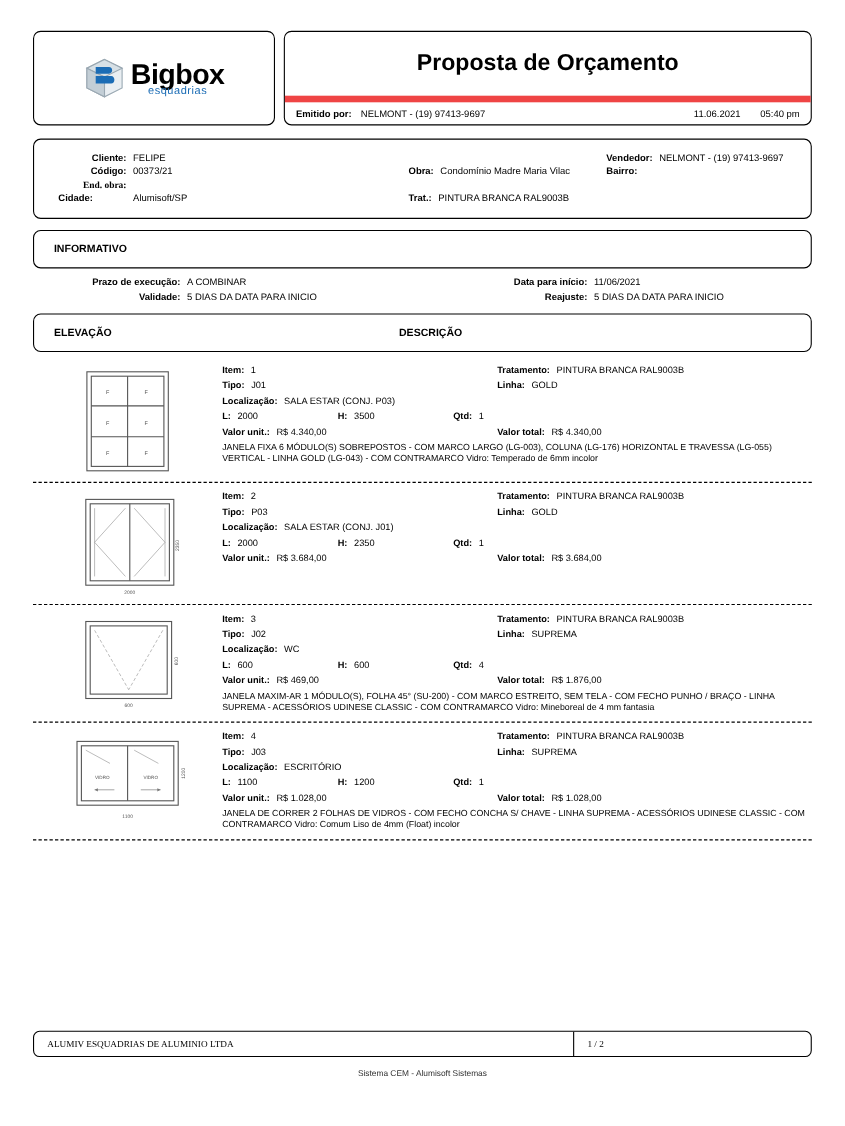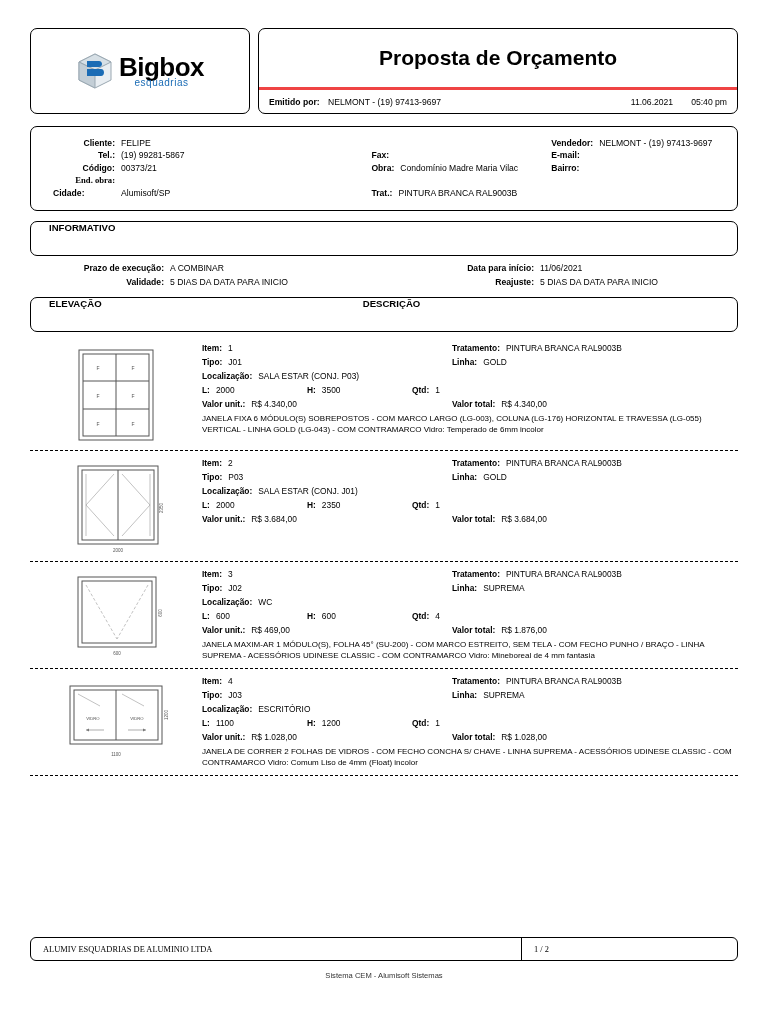--- a/index.html
+++ b/index.html
@@ -55,21 +55,21 @@
   }
   .title-main {
     flex: 1;
     display: flex;
     align-items: center;
     justify-content: center;
     font-size: 21px;
     font-weight: bold;
   }
   .title-foot {
-    border-top: 3px solid #ef4444;
+    border-top: 6px solid #ef4444;
     height: 26px;
     display: flex;
     align-items: center;
     justify-content: space-between;
     padding: 0 10px;
     font-size: 8.6px;
   }
   .title-foot .lbl { font-weight: bold; }
   .title-foot .right { display: flex; gap: 18px; }
 
@@ -93,20 +93,21 @@
   .lbl { font-weight: bold; white-space: nowrap; }
   .val { margin-left: 6px; }
 
   
   .bar {
     margin-top: 10px;
     border: 1px solid #000;
     border-radius: 7px;
     height: 35px;
     display: flex;
+    align-items: center;
     font-size: 9.6px;
     font-weight: bold;
     padding-left: 18px;
   }
   .bar.split { padding-left: 0; }
   .bar.split .s1 { width: 195px; padding-left: 18px; }
   .bar.split .s2 { flex: 1; text-align: center; padding-right: 180px; }
 
   .info-rows {
     margin-top: 7px;
@@ -219,34 +220,20 @@
   <div class="client-box">
     <div class="crow">
       <div class="c-left">
         <span class="lbl" style="width:62px;text-align:right;">Cliente:</span>
         <span class="val">FELIPE</span>
       </div>
       <div class="c-mid"></div>
       <div class="c-right" style="width:26%;">
         <span class="lbl">Vendedor:</span>
         <span class="val" style="white-space:nowrap;">NELMONT - (19) 97413-9697</span>
-      </div>
-    </div>
-    <div class="crow">
-      <div class="c-left">
-        <span class="lbl" style="width:62px;text-align:right;">Tel.:</span>
-        <span class="val">(19) 99281-5867</span>
-      </div>
-      <div class="c-mid">
-        <span class="lbl">Fax:</span>
-        <span class="val"></span>
-      </div>
-      <div class="c-right">
-        <span class="lbl">E-mail:</span>
-        <span class="val"></span>
       </div>
     </div>
     <div class="crow">
       <div class="c-left">
         <span class="lbl" style="width:62px;text-align:right;">Código:</span>
         <span class="val">00373/21</span>
       </div>
       <div class="c-mid">
         <span class="lbl">Obra:</span>
         <span class="val" style="white-space:nowrap;">Condomínio Madre Maria Vilac</span>

